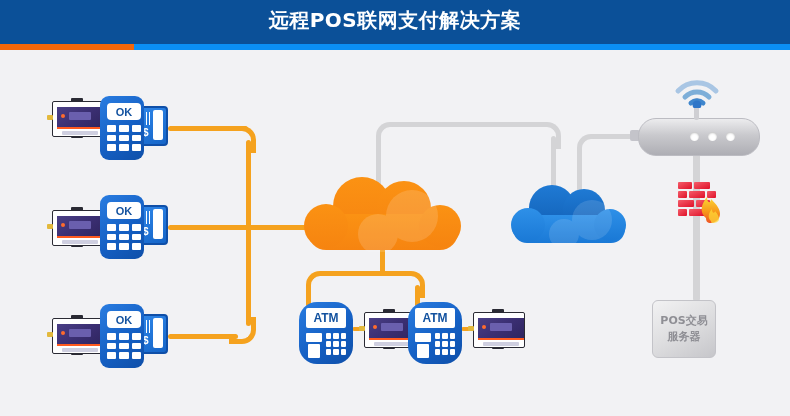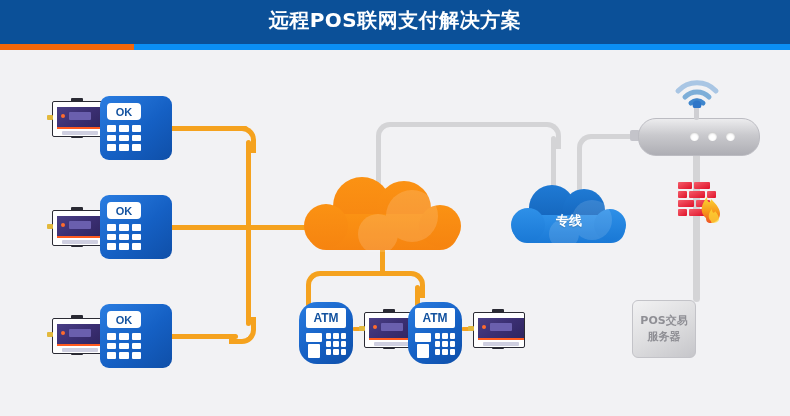--- a/index.html
+++ b/index.html
@@ -29,21 +29,21 @@
 
   
   .ln{position:absolute;background:#f5a21e;border-radius:4px;}
   .lng{position:absolute;background:#d4d4d6;border-radius:4px;}
   .elbow{position:absolute;border-style:solid;border-color:#f5a21e;border-width:0;}
   .elbowg{position:absolute;border-style:solid;border-color:#d4d4d6;border-width:0;}
 
   
   .pos{position:absolute;width:48px;height:64px;}
   .pos-body{
-    position:absolute;left:0;top:0;width:72px;height:64px;
+    position:absolute;left:0;top:0;width:44px;height:64px;
     background:linear-gradient(140deg,#2a7de1 0%,#1560c4 55%,#0f4fa8 100%);
     border-radius:9px;
   }
   .pos-screen{
     position:absolute;left:7px;top:7px;width:34px;height:17px;
     background:#ffffff;border-radius:4px;
     display:flex;align-items:center;justify-content:center;
     color:#13529f;font-size:11px;font-weight:bold;
   }
   .pos-keys{position:absolute;left:7px;top:29px;width:34px;height:26px;
@@ -297,21 +297,20 @@
       <g fill="url(#bg2)">
         <rect x="5" y="31" width="112" height="28" rx="14"></rect>
         <circle cx="20" cy="41" r="17"></circle>
         <circle cx="102" cy="41" r="16"></circle>
       </g>
       <g fill="#ffffff" opacity="0.12">
         <circle cx="84" cy="36" r="20"></circle>
         <circle cx="56" cy="50" r="15"></circle>
       </g>
     </svg>
-    <div class="lbl" style="top:28px;font-size:13px;">专线</div>
   </div>
 
   <div class="atm" style="left:299px;top:302px;">
     <div class="atm-body">
       <div class="atm-screen">ATM</div>
       <div class="atm-slot"></div>
       <div class="atm-cash"></div>
       <div class="atm-keys">
         <i></i>
           <i></i>
@@ -408,18 +407,18 @@
         <rect x="2" y="22" width="16" height="7" rx="1"></rect>
         <rect x="20" y="22" width="14" height="7" rx="1"></rect>
         <rect x="2" y="31" width="9" height="7" rx="1"></rect>
         <rect x="13" y="31" width="16" height="7" rx="1"></rect>
       </g>
       <path d="M30 40 C22 33 27 24 31 19 C31 26 35 25 35 21 C41 27 44 31 44 36 C44 42 38 45 35 45 C31 45 30 43 30 40 Z" fill="url(#fl)"></path>
       <path d="M35 43 C31 40 33 34 36 31 C36 36 39 35 39 33 C42 36 43 39 43 41 C43 44 39 45 37 45 C35 45 35 44 35 43 Z" fill="#fdd835" opacity="0.75"></path>
     </svg>
   </div>
 
-  <div class="srv" style="left:632px;top:300px;">
+  <div class="srv" style="left:652px;top:300px;">
     <span>POS交易</span>
     <span>服务器</span>
   </div>
 
 </div>
 
 </body></html>

